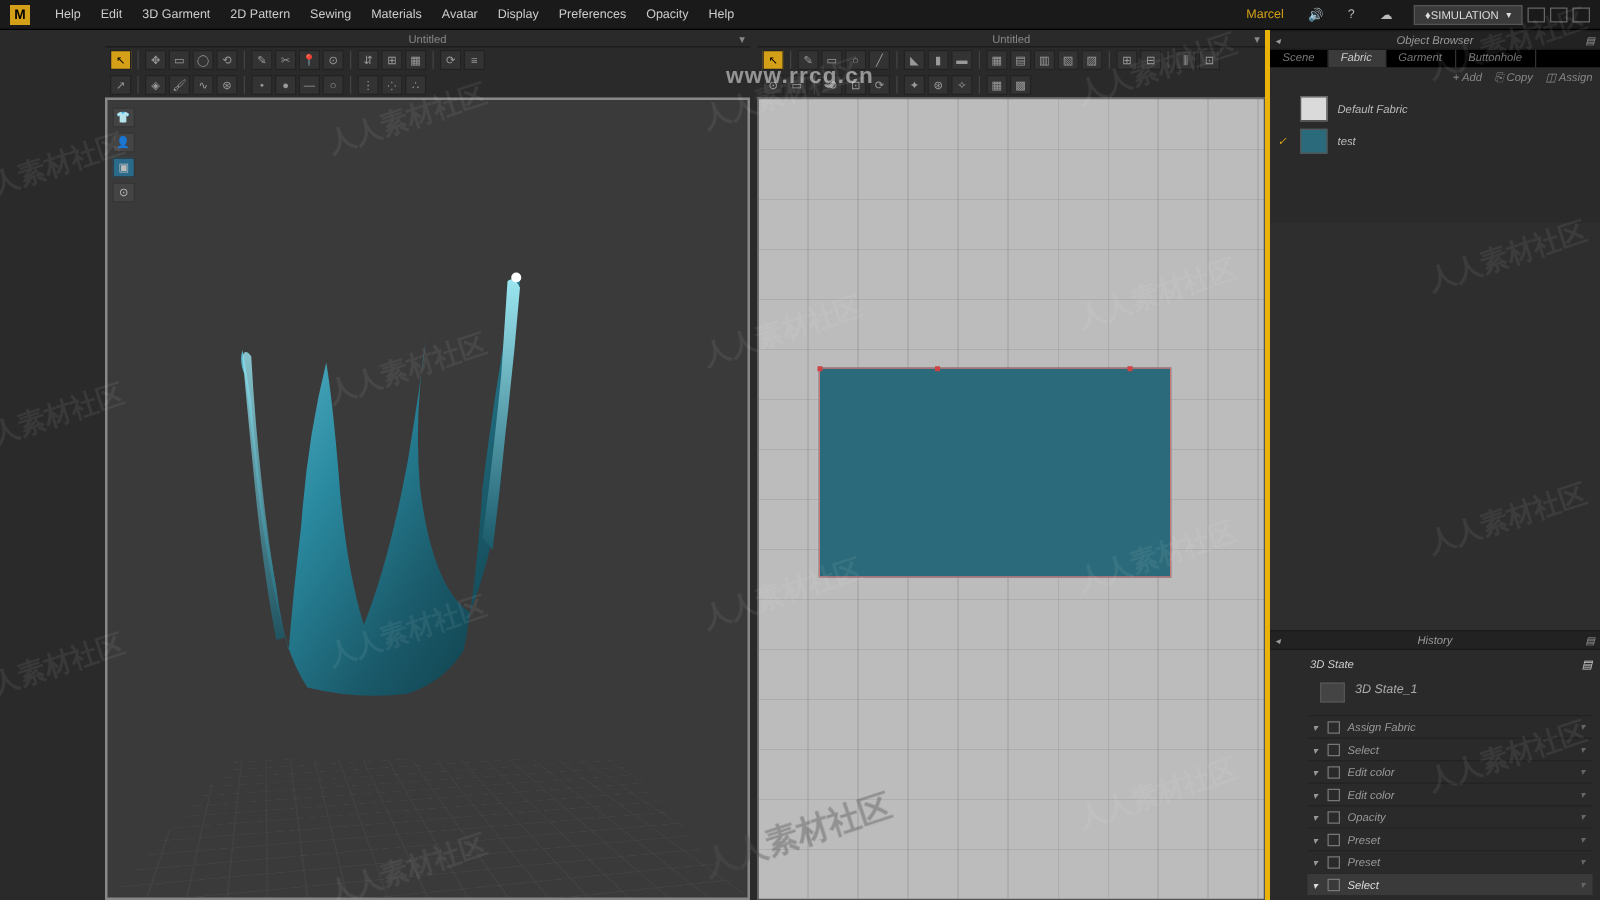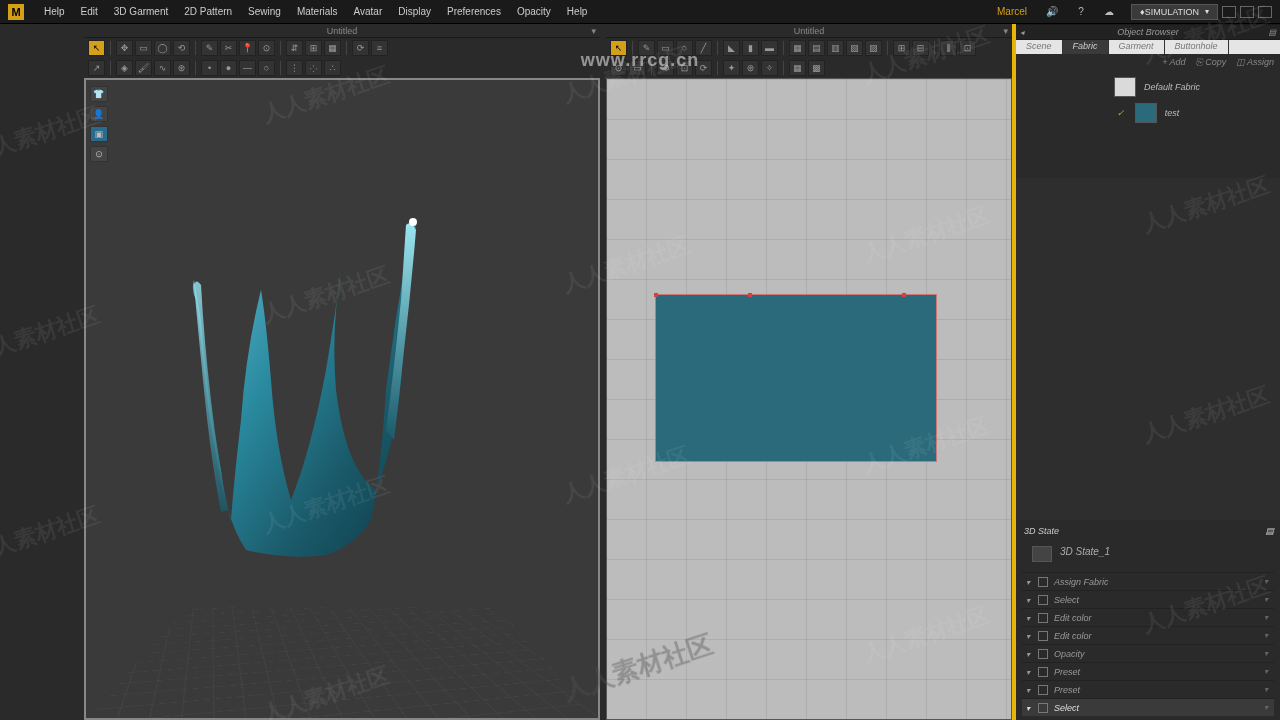--- a/index.html
+++ b/index.html
@@ -44,34 +44,34 @@
   background-image: repeating-linear-gradient(0deg, transparent 0 39px, rgba(0,0,0,.08) 39px 40px),
                     repeating-linear-gradient(90deg, transparent 0 39px, rgba(0,0,0,.08) 39px 40px); }
 .view2d .pattern { position: absolute; left: 48px; top: 215px; width: 282px; height: 168px; background: #2a6a7a; border: 1px solid #c77; }
 .view2d .pin { width:4px; height:4px; background:#c44; position:absolute; }
 
 .sidebar { flex: 1; background: #2a2a2a; display: flex; flex-direction: column; border-left:4px solid #eab308;font-style:italic; }
 .panel-hdr { height: 16px; background: #222; color: #999; font-size: 9px; display: flex; align-items: center; justify-content: center; border-top:1px solid #1a1a1a; border-bottom:1px solid #1a1a1a; position:relative; }
 .panel-hdr::before { content:"◂"; position:absolute; left:4px; font-size:8px; }
 .panel-hdr::after { content:"▤"; position:absolute; right:4px; font-size:8px; }
 
-.tabs { height: 14px; background: #e5e5e5; display: flex; font-size: 9px; }
+.tabs { height: 14px; background: #000000; display: flex; font-size: 9px; }
 .tabs div { padding: 1px 10px; color: #777; border-right:1px solid #333; }
 .tabs div.active { background: #3a3a3a; color: #ccc; }
 .act-row { height: 16px; display: flex; justify-content: flex-end; align-items: center; padding: 0 6px; gap: 10px; font-size: 9px; color: #888; background:#2a2a2a;text-align:center; }
 .act-row span { cursor:pointer; }
 
 .fabric-list { padding: 4px 6px; }
-.fabric-item { display: flex; align-items: center; height: 26px; gap: 8px; font-size: 9px; color: #bbb; justify-content: center; }
+.fabric-item { display: flex; align-items: center; height: 26px; gap: 8px; font-size: 9px; color: #bbb; }
 .fabric-item .sw { width: 22px; height: 20px; border: 1px solid #555; }
 .fabric-item .chk { width:10px; color:#d4a017; }
 
 .prop-body { flex: 1; background:#2e2e2e; }
 
-.hist-body { padding: 4px 6px; }
+.hist-body { padding: 4px 6px; margin-left: 24px; }
 .hist-sub { font-size:9px; color:#ccc; padding: 2px 0 6px 2px; display:flex; justify-content:space-between;}
 .hist-state { display:flex; gap:8px; padding:4px 2px 10px 10px; }
 .hist-state .th { width:20px; height:16px; background:#444; border:1px solid #555; }
 .hist-row { display:flex; align-items:center; padding: 2px 4px; gap:6px; font-size:9px; color:#999; border-top:1px solid #222; height:18px; position:relative;}
 .hist-row .tog::before { content:"▾"; margin-right:2px; font-size:8px;}
 .hist-row .eye { width:10px; height:10px; border:1px solid #777;}
 .hist-row::after { content:"▾"; position:absolute; right:6px; font-size:8px; color:#666;}
 .hist-row.sel { background:#3a3a3a; color:#ddd; }
 
 .watermark-top { position:absolute; top:2px; left:50%; transform:translateX(-50%); color:rgba(255,255,255,.5); font-size:18px; font-weight:bold; pointer-events:none; letter-spacing:1px;margin-top:48px;}
@@ -246,20 +246,21 @@
       <div class="fabric-item">
         <span class="chk">✓</span>
         <div class="sw" style="background:#2a6a7a"></div>
         <span>test</span>
       </div>
     </div>
 
     <div style="height:48px;"></div>
     <div class="prop-body"></div>
 
+    <div class="panel-hdr">History</div>
     <div class="hist-body">
       <div class="hist-sub">
           <span>3D State</span>
           <span>▤</span>
         </div>
       <div class="hist-state">
         <div class="th"></div>
         <span>3D State_1</span>
       </div>
       <div class="hist-row">

